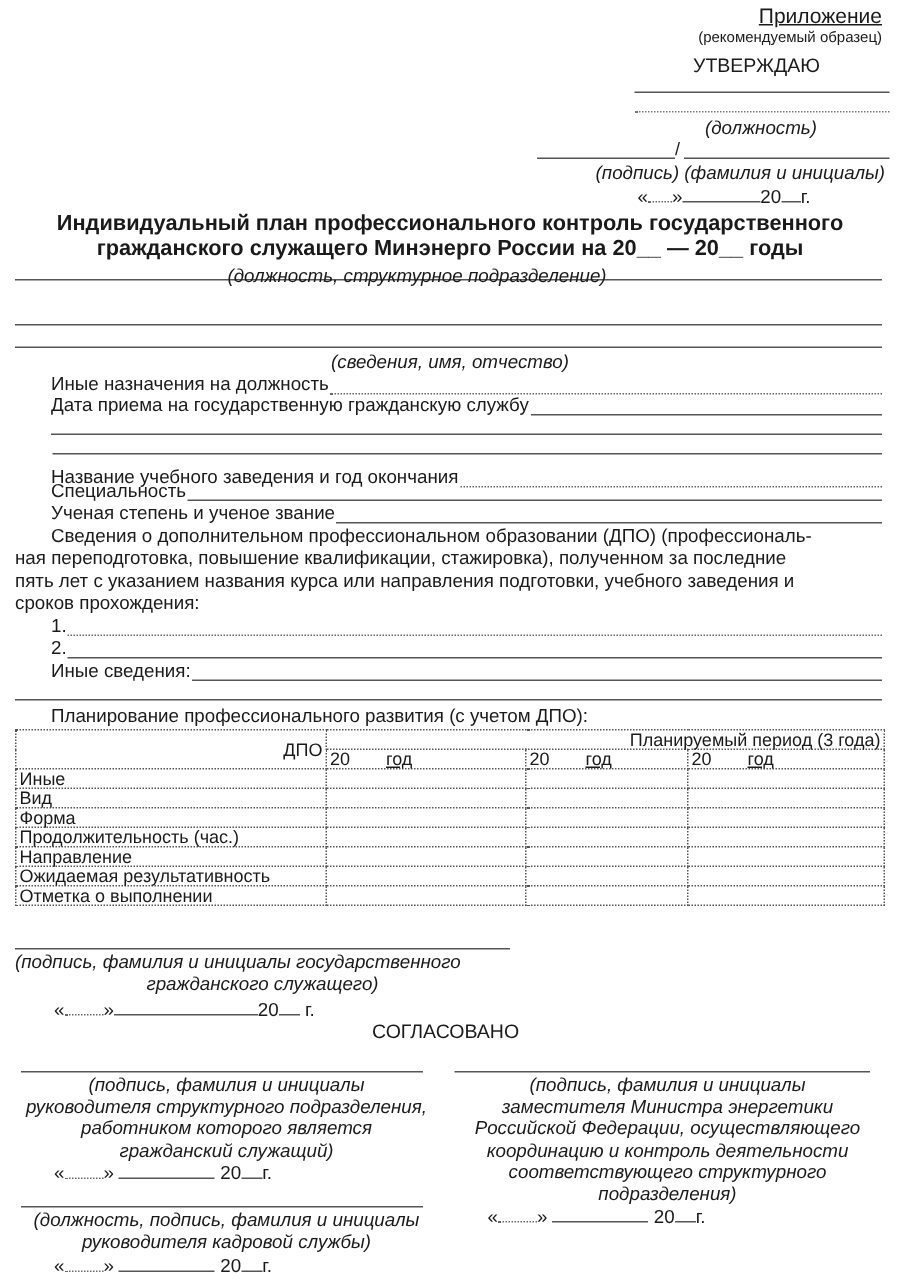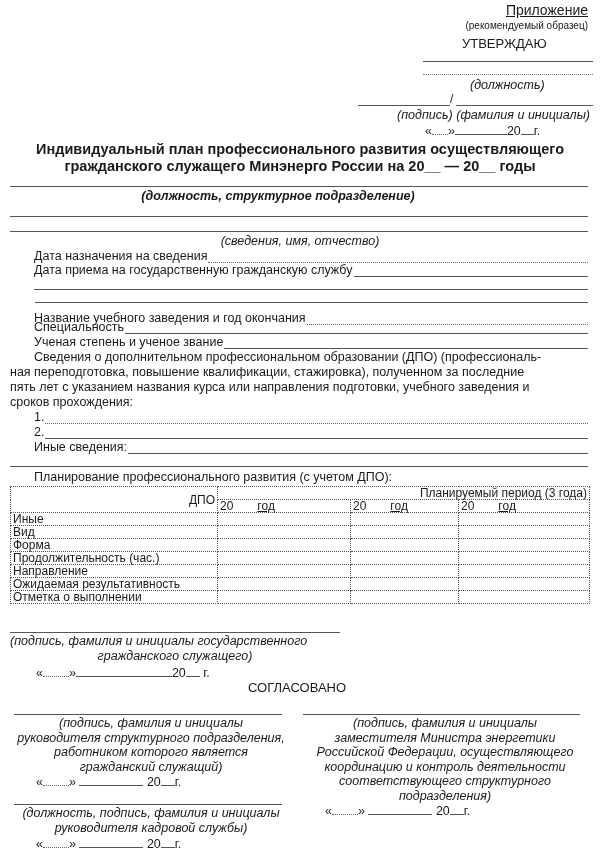--- a/index.html
+++ b/index.html
@@ -35,32 +35,32 @@
 <div class="line" style="left:358px; top:105px; width:92px;"></div>
 <div class="abs" style="left:450px; top:92px; font-size:12px;">/</div>
 <div class="line" style="left:456px; top:105px; width:137px;"></div>
 <div class="abs it right" style="right:10px; top:108px; font-size:12.5px;">(подпись) (фамилия и инициалы)</div>
 
 <div class="abs" style="left:425px; top:123px; font-size:12.5px; white-space:nowrap;">
   <span>«</span><span class="ud" style="width:16px;"></span><span>»</span><span class="u" style="width:52px;"></span><span>20</span><span class="u" style="width:13px;"></span><span>г.</span>
 </div>
 
 <div class="abs title" style="left:0; top:141px; width:600px;">
-  <div>Индивидуальный план профессионального развития осуществляющего</div>
+  <div>Индивидуальный план профессионального контроль государственного</div>
   <div>гражданского служащего Минэнерго России на 20__ — 20__ годы</div>
 </div>
 
 <div class="line" style="left:10px; top:186px; width:578px;"></div>
-<div class="abs it center" style="left:0; top:189px; width:556px;font-weight:bold;">(должность, структурное подразделение)</div>
+<div class="abs it center" style="left:0; top:177px; width:556px;">(должность, структурное подразделение)</div>
 <div class="line" style="left:10px; top:216px; width:578px;"></div>
 <div class="line" style="left:10px; top:231px; width:578px;"></div>
 <div class="abs it center" style="left:0; top:234px; width:600px;">(сведения, имя, отчество)</div>
 
 <div class="abs fill" style="left:34px; top:249px; width:554px;">
-  <span>Дата назначения на сведения</span>
+  <span>Иные назначения на должность</span>
     <span class="gd"></span>
 </div>
 <div class="abs fill" style="left:34px; top:263px; width:554px;">
   <span>Дата приема на государственную гражданскую службу</span>
     <span class="g"></span>
 </div>
 <div class="line" style="left:34px; top:289px; width:554px;"></div>
 <div class="abs fill" style="left:34px; top:291px; width:554px;">
     <span class="g"></span>
 </div>

